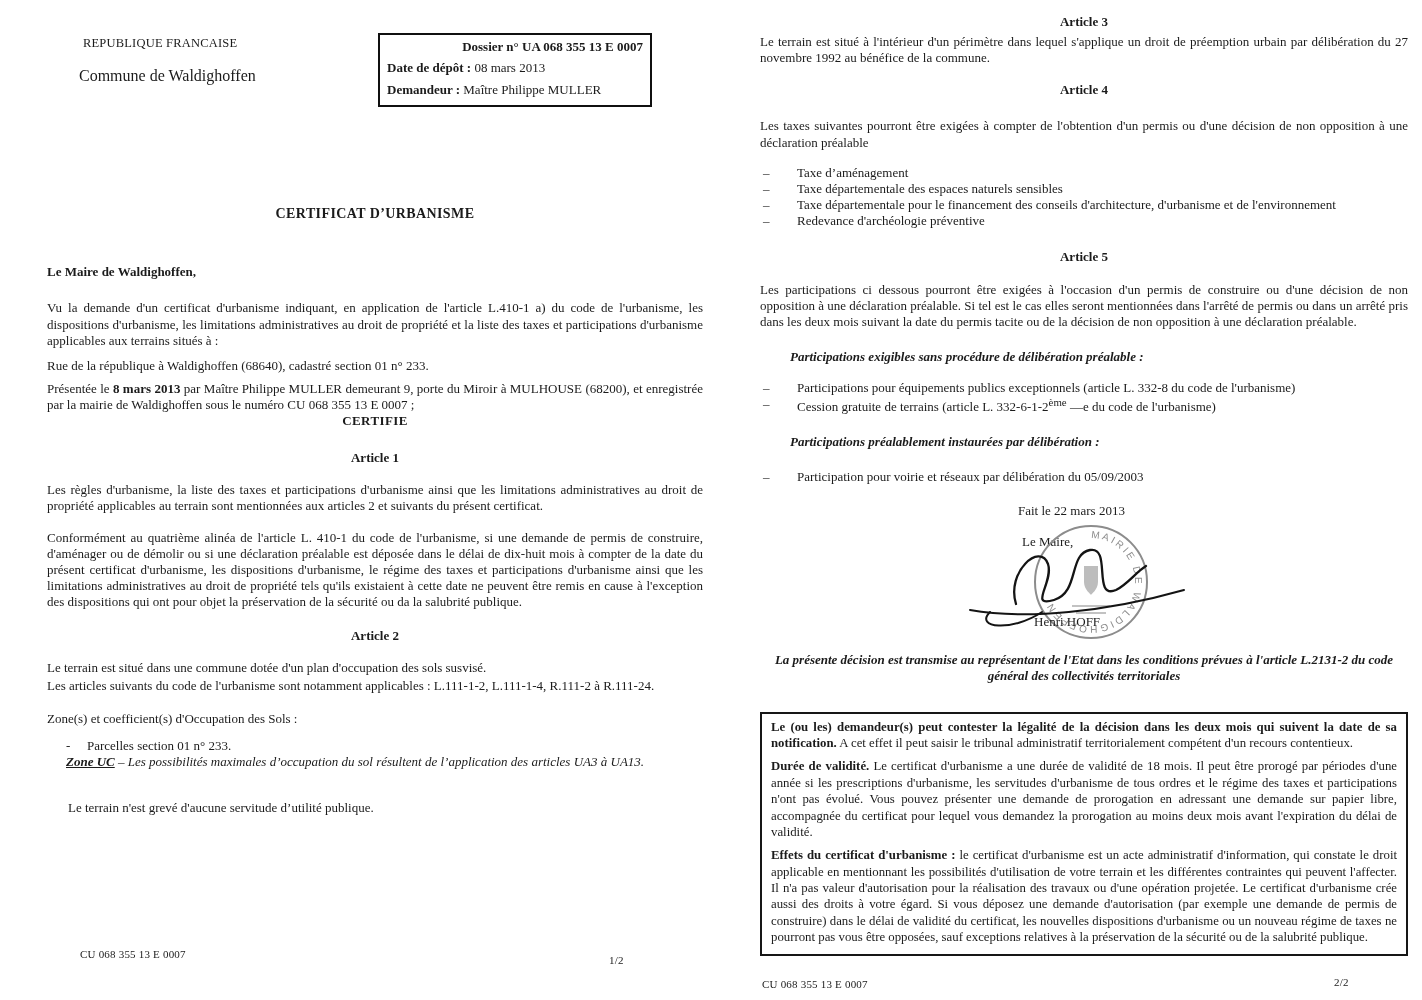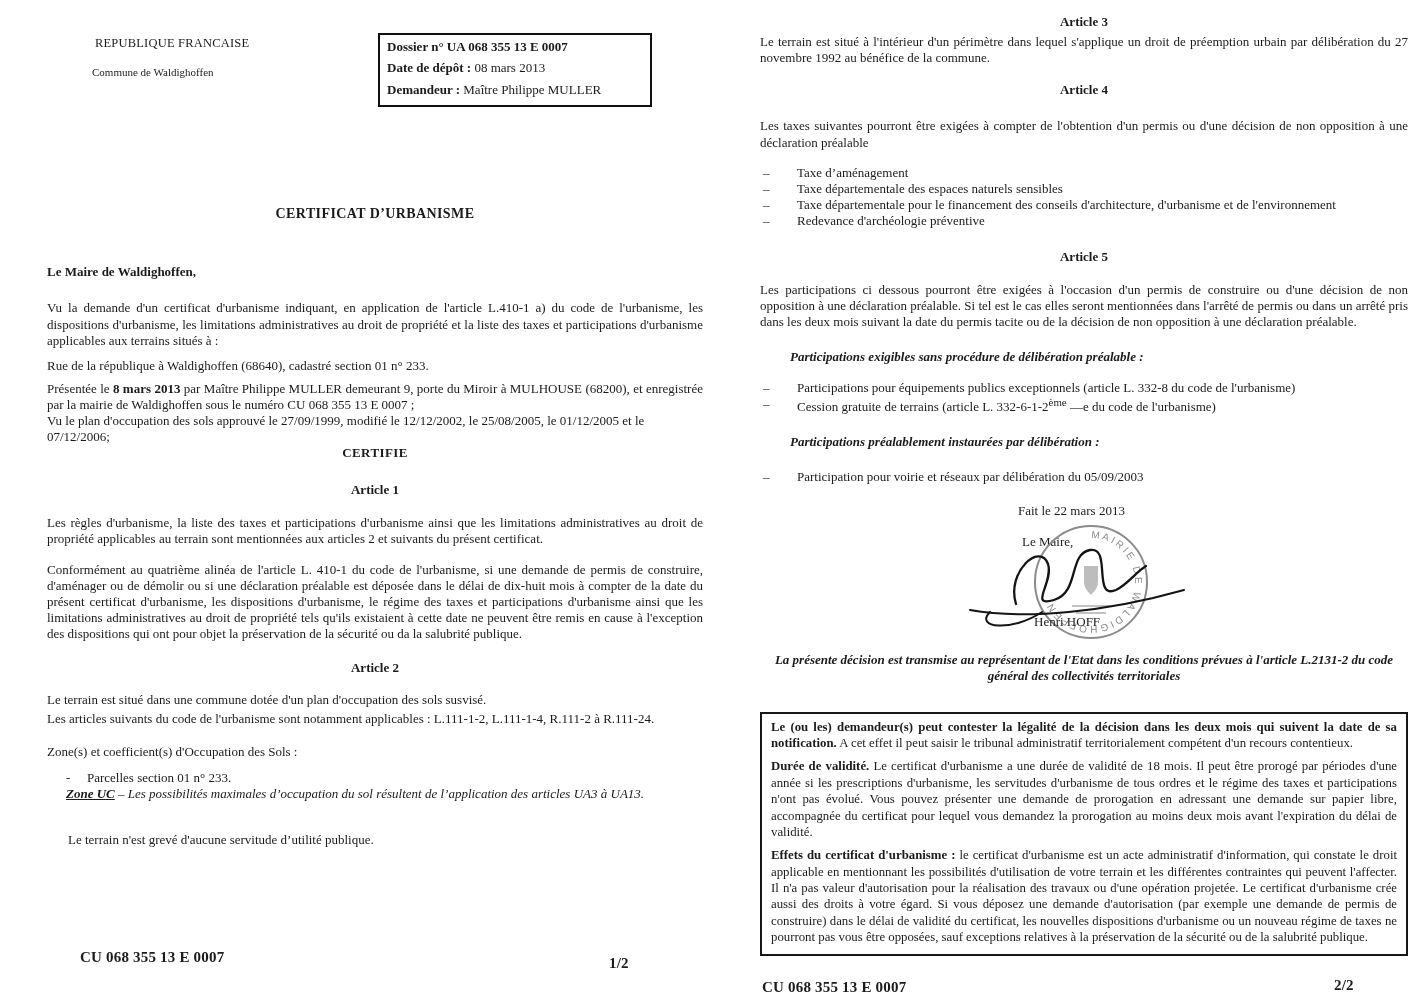--- a/index.html
+++ b/index.html
@@ -13,27 +13,27 @@
   .b{font-weight:bold;}
   .bi{font-weight:bold;font-style:italic;}
   .u{text-decoration:underline;}
   .just{text-align:justify;}
   .col{position:absolute;top:0;}
   #col1{left:47px;width:656px;}
   #col2{left:760px;width:648px;}
 
   
   .p1-header{position:relative;height:205px;}
-  .hdr-line1{position:absolute;left:48px;top:36px;font-size:12.5px;letter-spacing:.2px;text-align:center;}
-  .hdr-line2{position:absolute;left:45px;top:66px;font-size:11px;}
+  .hdr-line1{position:absolute;left:36px;top:36px;font-size:12.5px;letter-spacing:.2px;text-align:center;}
+  .hdr-line2{position:absolute;left:32px;top:66px;font-size:16px;}
   .dossier-box{
     position:absolute;left:331px;top:33px;width:256px;
     border:2px solid #101010;padding:4px 7px 6px 7px;
   }
-  .dossier-box .dtitle{font-weight:bold;text-align:left;font-size:13px;margin-bottom:4px;}
+  .dossier-box .dtitle{font-weight:bold;text-align:right;font-size:13px;margin-bottom:4px;}
   .dossier-box p{margin-top:5px;line-height:1.3;}
 
   .doc-title{font-size:14px;font-weight:bold;text-align:center;letter-spacing:.4px;}
   .doc-subtitle{text-align:center;margin-top:11px;}
   .salutation{font-weight:bold;margin-top:42px;}
 
   .art-head{font-weight:bold;text-align:center;}
   .certifie{font-weight:bold;text-align:center;letter-spacing:.4px;}
 
   .li{display:flex;}
@@ -52,21 +52,21 @@
   .sig-name{position:absolute;left:274px;top:88px;}
 
   .transmission{font-weight:bold;font-style:italic;text-align:center;margin-top:0;padding:0 14px;}
 
   .notice-box{
     margin-top:28px;border:2px solid #161616;padding:5px 9px 8px 9px;
     font-size:12.8px;line-height:1.28;
   }
   .notice-box p + p{margin-top:7px;}
 
-  .footer-item{position:absolute;font-size:15px;letter-spacing:.2px;font-weight:bold;}
+  .footer-item{position:absolute;font-size:11px;letter-spacing:.2px;}
   #f1ref{left:80px;top:948px;}
   #f1pg{left:609px;top:954px;}
   #f2ref{left:762px;top:978px;}
   #f2pg{left:1334px;top:976px;}
 </style>
 </head>
 <body>
 
 <div id="col1" class="col">
 
@@ -81,21 +81,20 @@
     </div>
   </div>
 
   <div class="doc-title">CERTIFICAT D’URBANISME</div>
 
   <p class="salutation">Le Maire de Waldighoffen,</p>
 
   <p class="just" style="margin-top:20px;">Vu la demande d'un certificat d'urbanisme indiquant, en application de l'article L.410-1 a) du code de l'urbanisme, les dispositions d'urbanisme, les limitations administratives au droit de propriété et la liste des taxes et participations d'urbanisme applicables aux terrains situés à :</p>
   <p style="margin-top:9px;">Rue de la république à Waldighoffen (68640), cadastré section 01 n° 233.</p>
   <p class="just" style="margin-top:7px;"><span>Présentée le </span><span class="b">8 mars 2013</span><span> par Maître Philippe MULLER demeurant 9, porte du Miroir à MULHOUSE (68200), et enregistrée par la mairie de Waldighoffen sous le numéro CU 068 355 13 E 0007 ;</span></p>
-  <p>Vu le plan d'occupation des sols approuvé le 27/09/1999, modifié le 12/12/2002, le 25/08/2005, le 01/12/2005 et le 07/12/2006;</p>
 
   <div class="certifie" style="">CERTIFIE</div>
 
   <div class="art-head" style="margin-top:21px;">Article 1</div>
   <p class="just" style="margin-top:16px;">Les règles d'urbanisme, la liste des taxes et participations d'urbanisme ainsi que les limitations administratives au droit de propriété applicables au terrain sont mentionnées aux articles 2 et suivants du présent certificat.</p>
   <p class="just" style="margin-top:15px;">Conformément au quatrième alinéa de l'article L. 410-1 du code de l'urbanisme, si une demande de permis de construire, d'aménager ou de démolir ou si une déclaration préalable est déposée dans le délai de dix-huit mois à compter de la date du présent certificat d'urbanisme, les dispositions d'urbanisme, le régime des taxes et participations d'urbanisme ainsi que les limitations administratives au droit de propriété tels qu'ils existaient à cette date ne peuvent être remis en cause à l'exception des dispositions qui ont pour objet la préservation de la sécurité ou da la salubrité publique.</p>
 
   <div class="art-head" style="margin-top:18px;">Article 2</div>
   <p style="margin-top:16px;">Le terrain est situé dans une commune dotée d'un plan d'occupation des sols susvisé.</p>
   <p style="margin-top:2px;">Les articles suivants du code de l'urbanisme sont notamment applicables : L.111-1-2, L.111-1-4, R.111-2 à R.111-24.</p>

